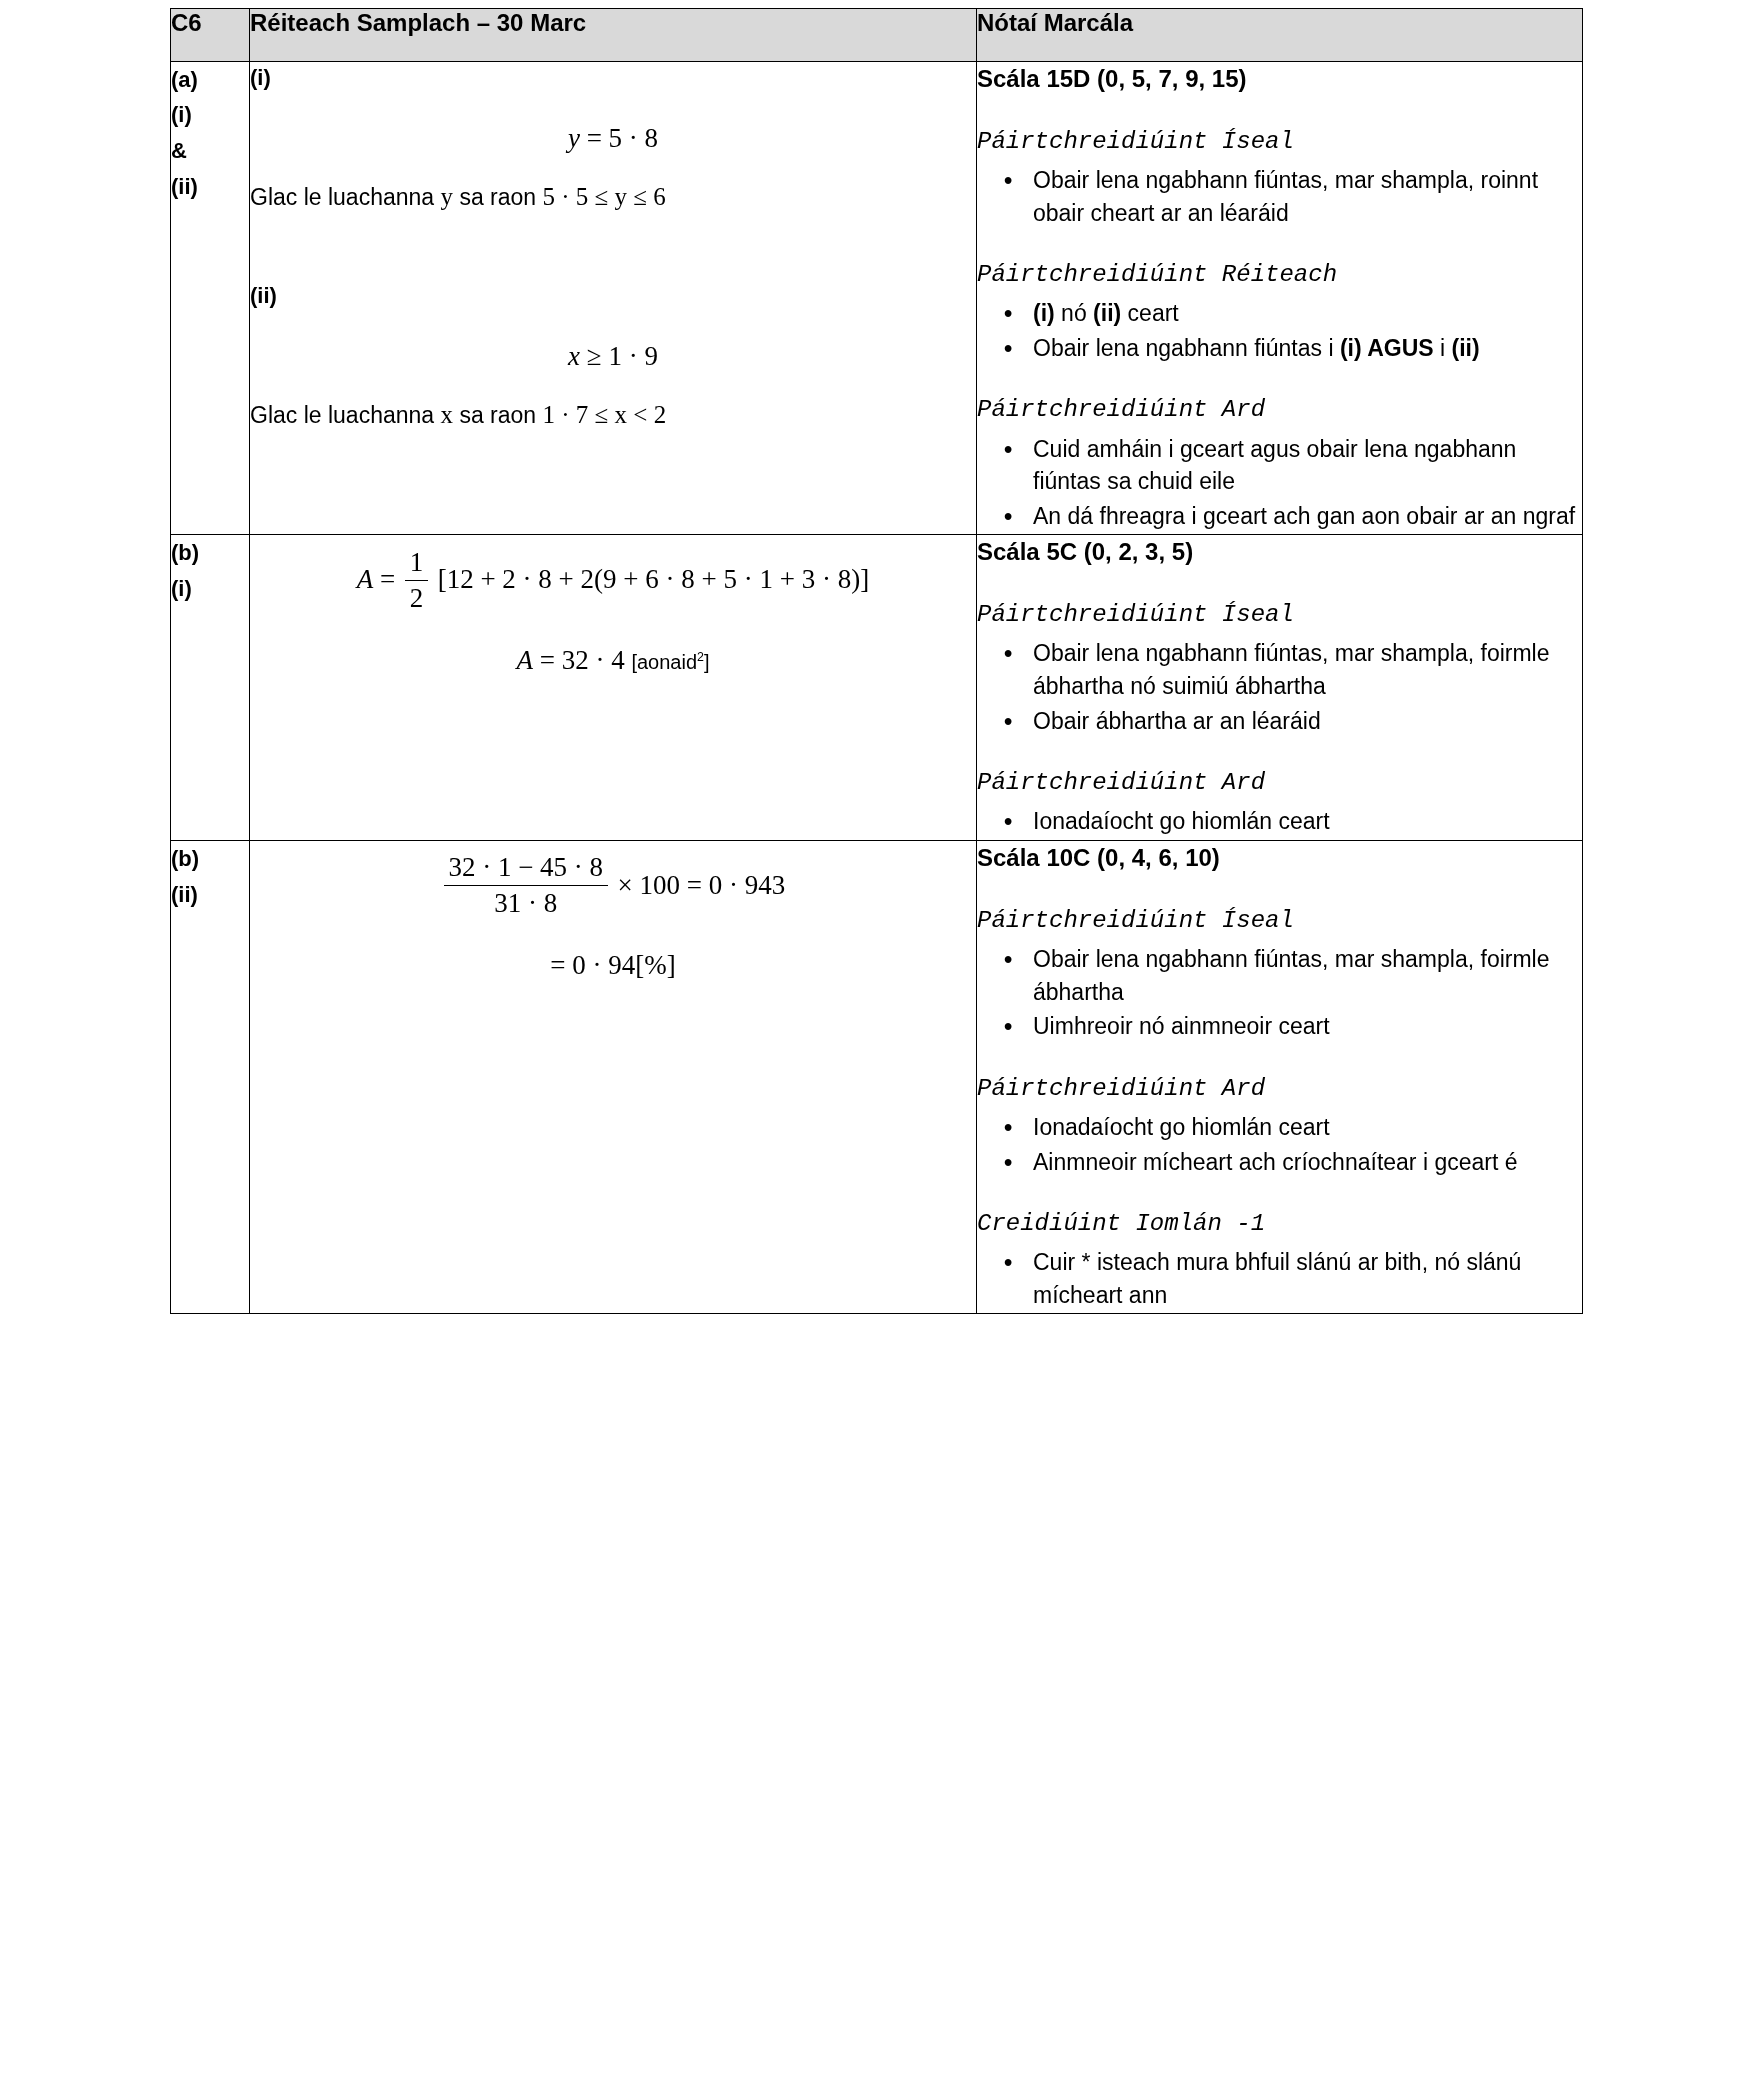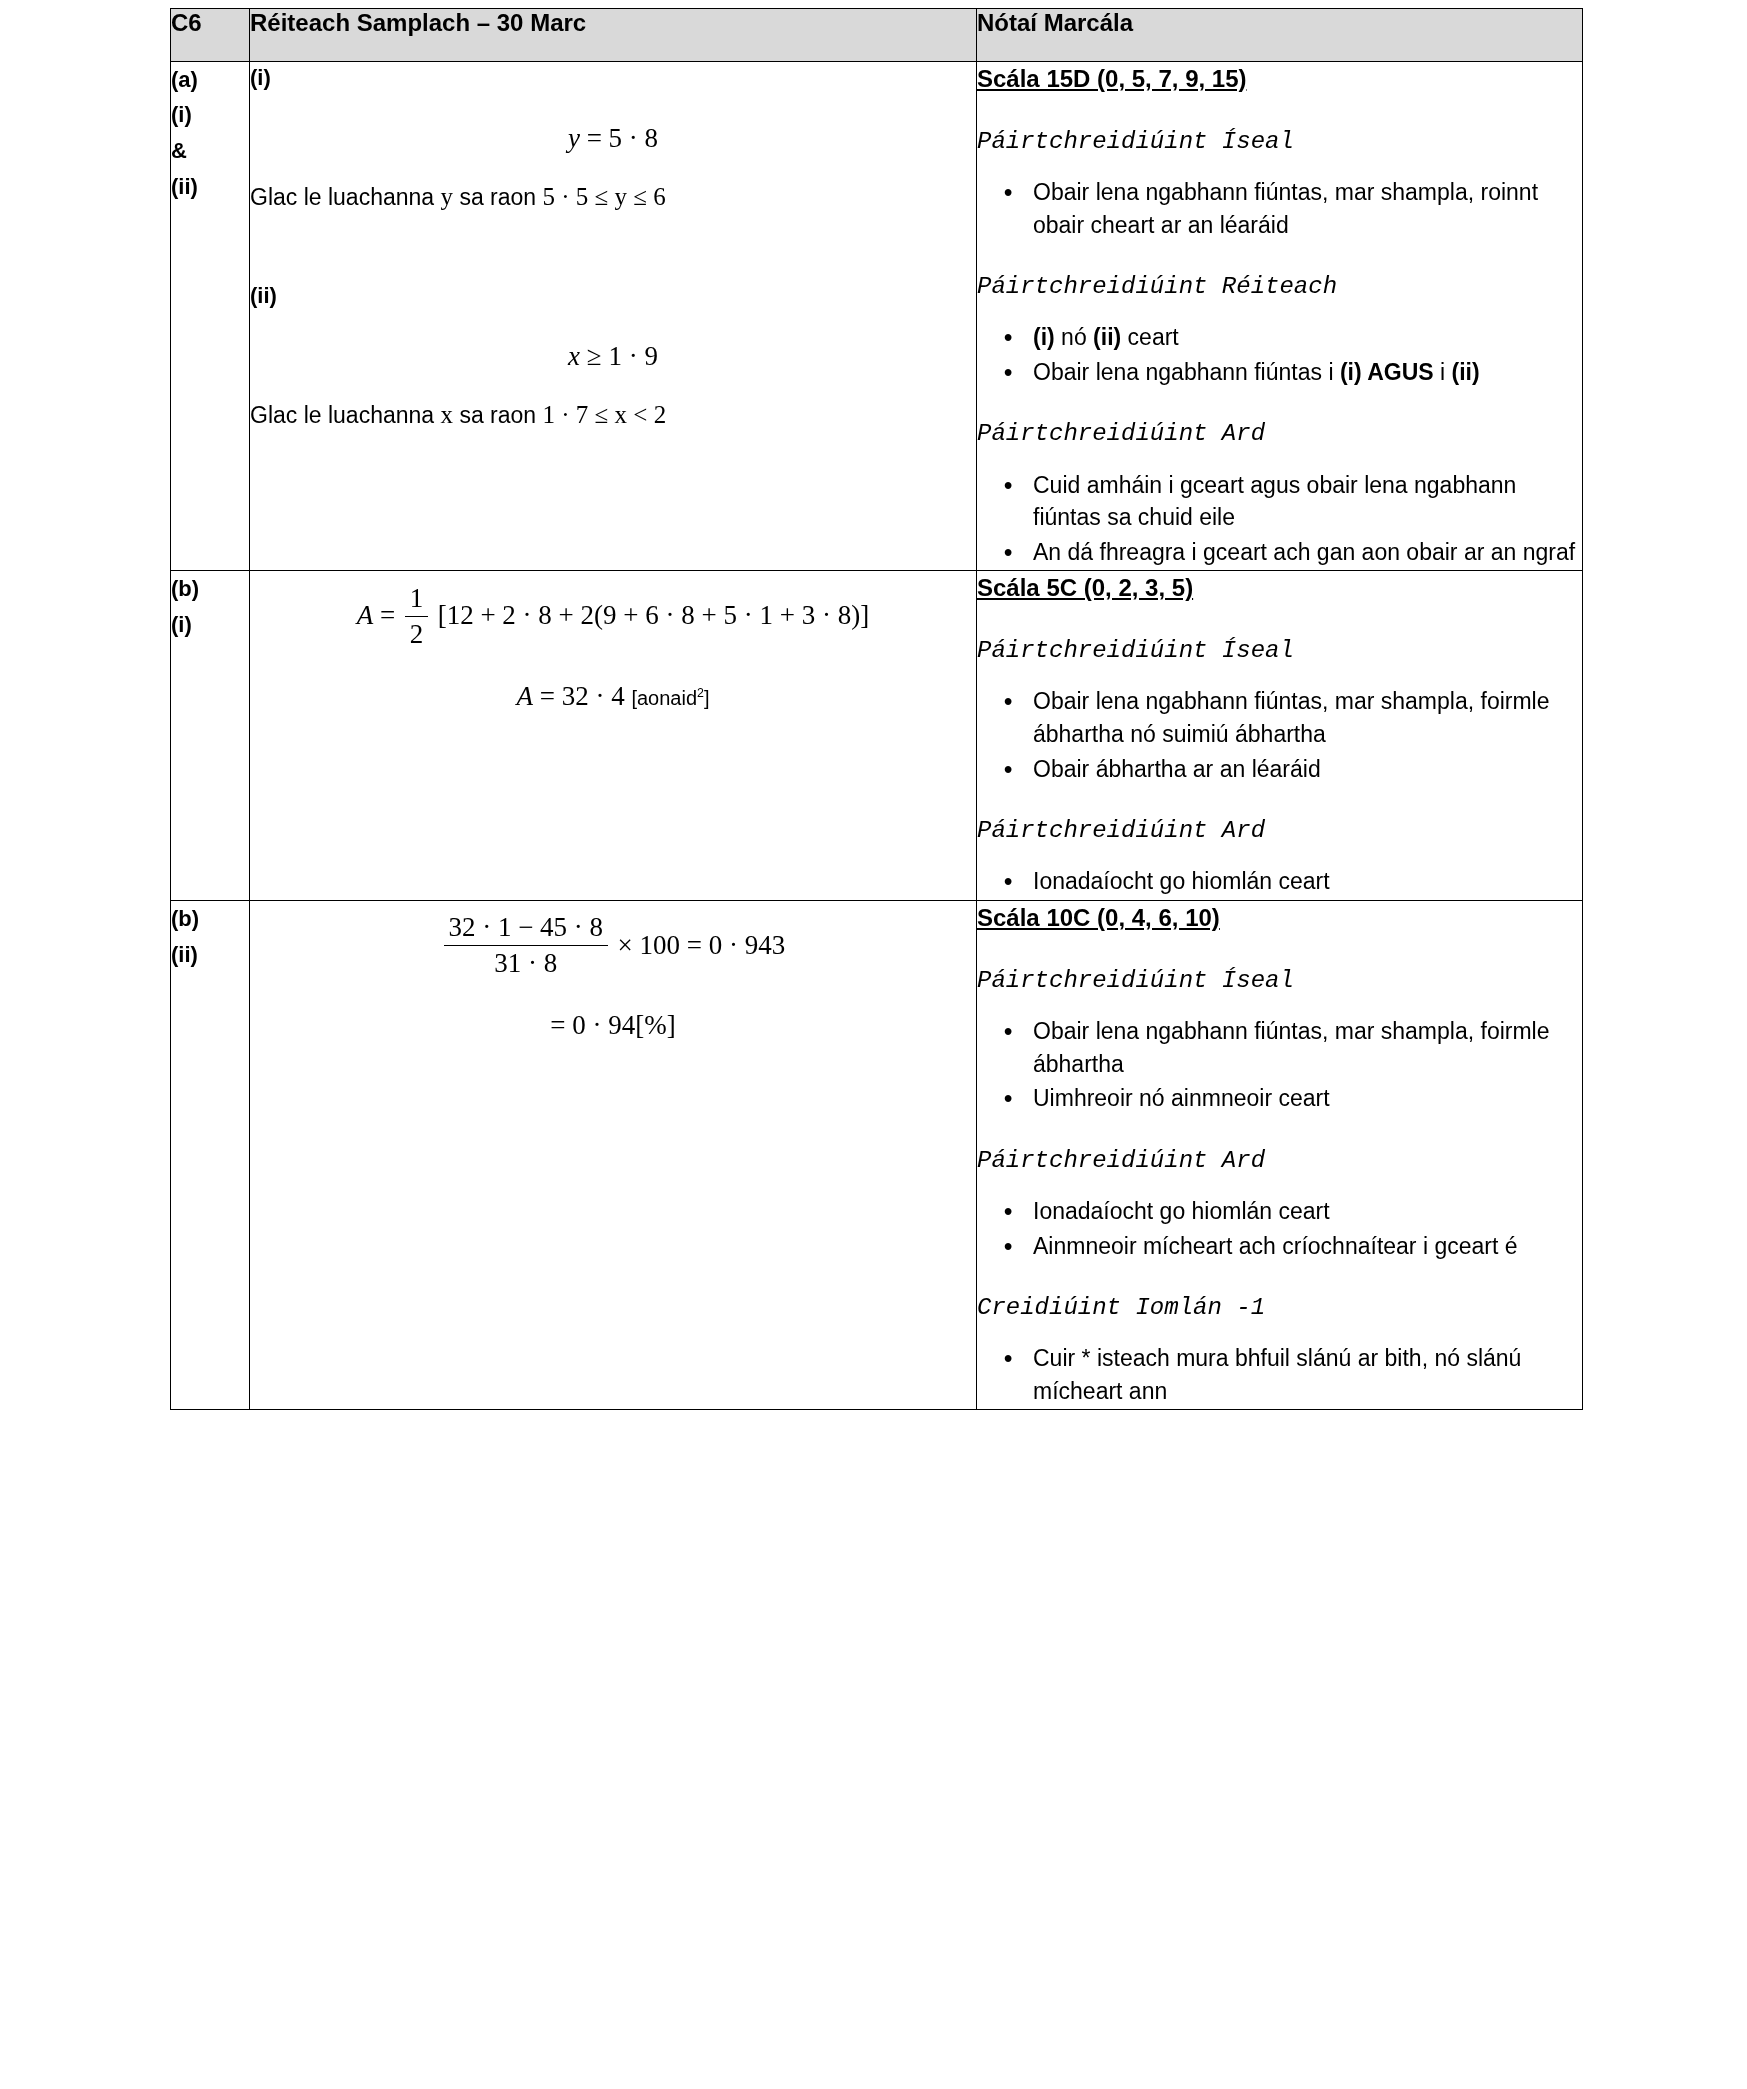--- a/index.html
+++ b/index.html
@@ -133,31 +133,30 @@
   
   .notes-cell {
     padding: 19px 15.4px 13.4px 15.4px;
     font-size: 23px;
     line-height: 1.42;
   }
   .scale-title {
     font-weight: bold;
     font-size: 24px;
     margin: 0 0 29px 0;
-    text-decoration: underline;
   }
   .credit-head {
     font-style: italic;
     font-size: 24px;
     margin: 0 0 3.8px 0;
     font-family: Liberation Mono, monospace;
   }
   ul.credit-list {
     list-style: none;
-    margin: 17px 0 29px 0;
+    margin: 5px 0 29px 0;
     padding: 0 0 0 21px;
   }
   ul.credit-list li {
     position: relative;
     padding-left: 35px;
     margin: 0 0 1.9px 0;
     font-size: 23px;
     line-height: 1.42;
   }
   ul.credit-list li::before {

